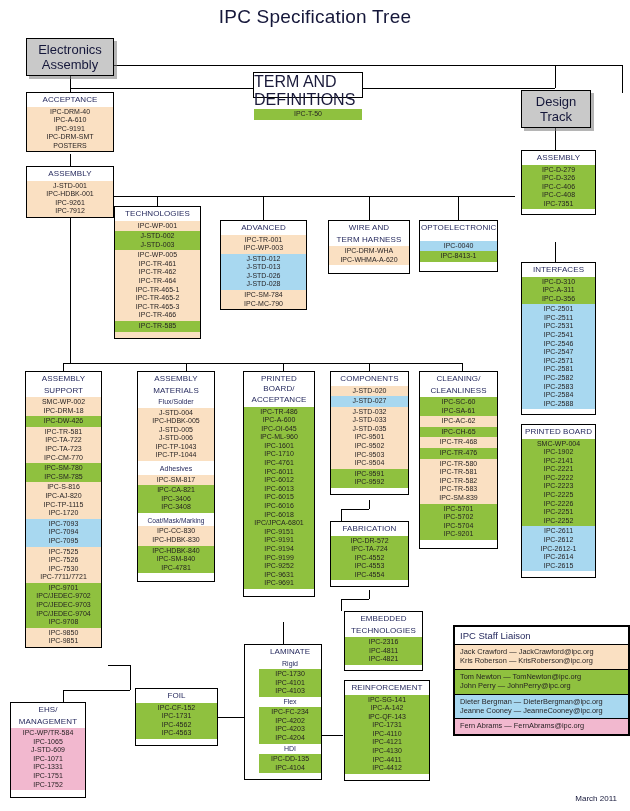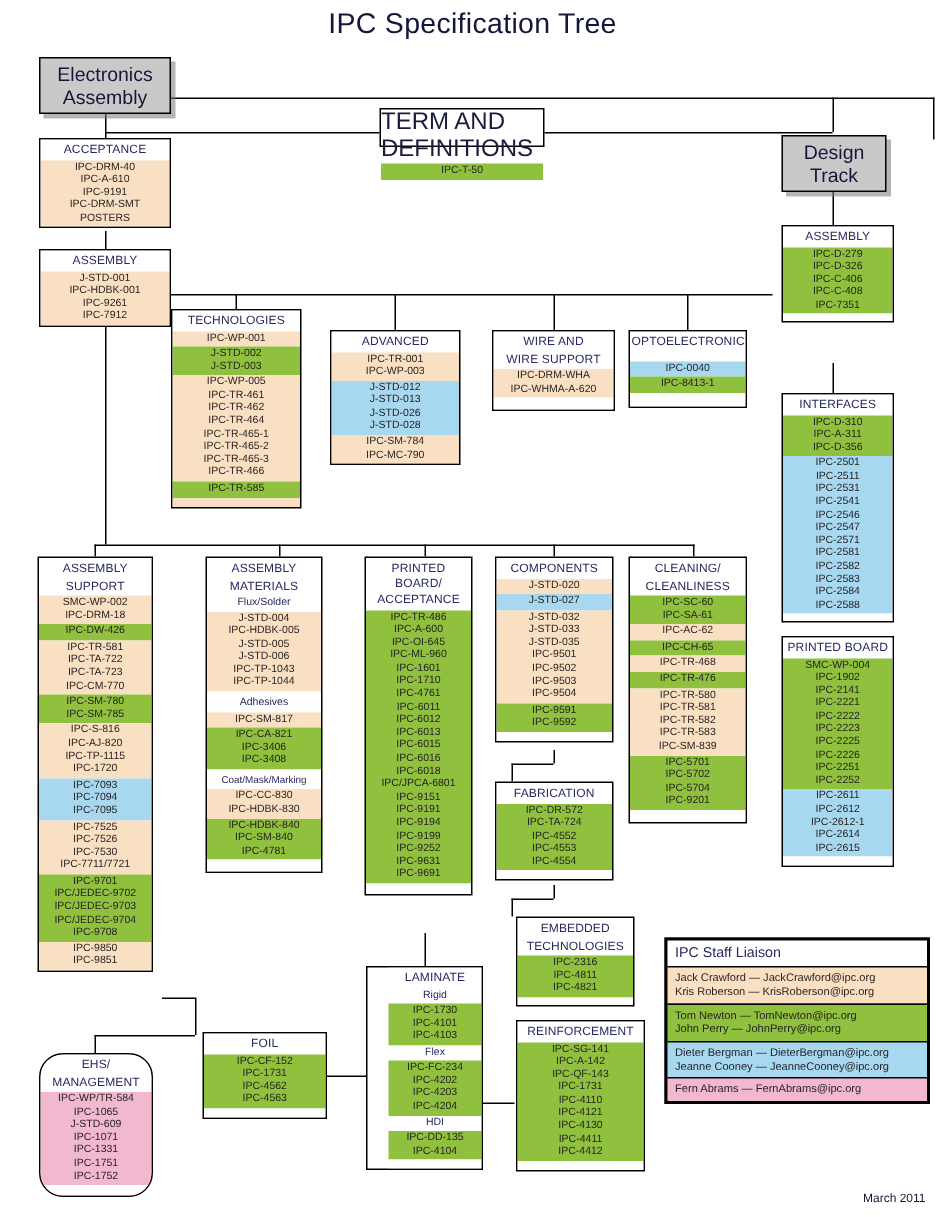--- a/index.html
+++ b/index.html
@@ -54,21 +54,21 @@
     box-sizing:border-box;display:flex;align-items:center;justify-content:center;
     text-align:center;font-size:13px;line-height:15px;color:#15173a;
   }
   .rootbox.shadow{box-shadow:3px 3px 0 rgba(120,120,120,.55);}
 
   
   .tdbox{position:absolute;background:#fff;border:1.4px solid #000;box-sizing:border-box;}
 
   
   .legend{
-    position:absolute;background:#0f172a;border:2.2px solid #000;box-sizing:border-box;
+    position:absolute;background:#14b8a6;border:2.2px solid #000;box-sizing:border-box;margin-left:10px;
   }
   .legend .ltitle{
     font-size:9.5px;color:#262a5e;padding:3px 5px 3px;background:#fff;
   }
   .legend .lrow{padding:2px 5px 3px;border-top:1.2px solid #000;}
   .legend .lrow div{font-size:7.4px;line-height:9.4px;color:#231f20;white-space:nowrap;}
 </style>
 </head>
 <body>
 
@@ -202,21 +202,21 @@
       <div>J-STD-028</div>
     </div>
     <div class="band c-tan">
       <div>IPC-SM-784</div>
       <div>IPC-MC-790</div>
     </div>
   </div>
 
   <div class="node" style="left:328px;top:220px;width:82px;">
     <div class="hdr">WIRE AND</div>
-    <div class="hdr" style="padding-top:0;">WIRE SUPPORT</div>
+    <div class="hdr" style="padding-top:0;">TERM HARNESS</div>
     <div class="band c-tan">
       <div>IPC-DRM-WHA</div>
       <div>IPC-WHMA-A-620</div>
     </div>
     <div style="height:8px;background:#fff;"></div>
   </div>
 
   <div class="node" style="left:419px;top:220px;width:79px;">
     <div class="hdr">OPTOELECTRONICS</div>
     <div style="height:6px;background:#fff;"></div>
@@ -527,21 +527,21 @@
       <div>IPC-1731</div>
       <div>IPC-4110</div>
       <div>IPC-4121</div>
       <div>IPC-4130</div>
       <div>IPC-4411</div>
       <div>IPC-4412</div>
     </div>
     <div style="height:6px;background:#fff;"></div>
   </div>
 
-  <div class="node" style="left:26px;top:702px;width:76px;border-radius:16px;">
+  <div class="node" style="left:10px;top:702px;width:76px;">
     <div class="hdr">EHS/</div>
     <div class="hdr" style="padding-top:0;">MANAGEMENT</div>
     <div class="band c-pink">
       <div>IPC-WP/TR-584</div>
       <div>IPC-1065</div>
       <div>J-STD-609</div>
       <div>IPC-1071</div>
       <div>IPC-1331</div>
       <div>IPC-1751</div>
       <div>IPC-1752</div>

